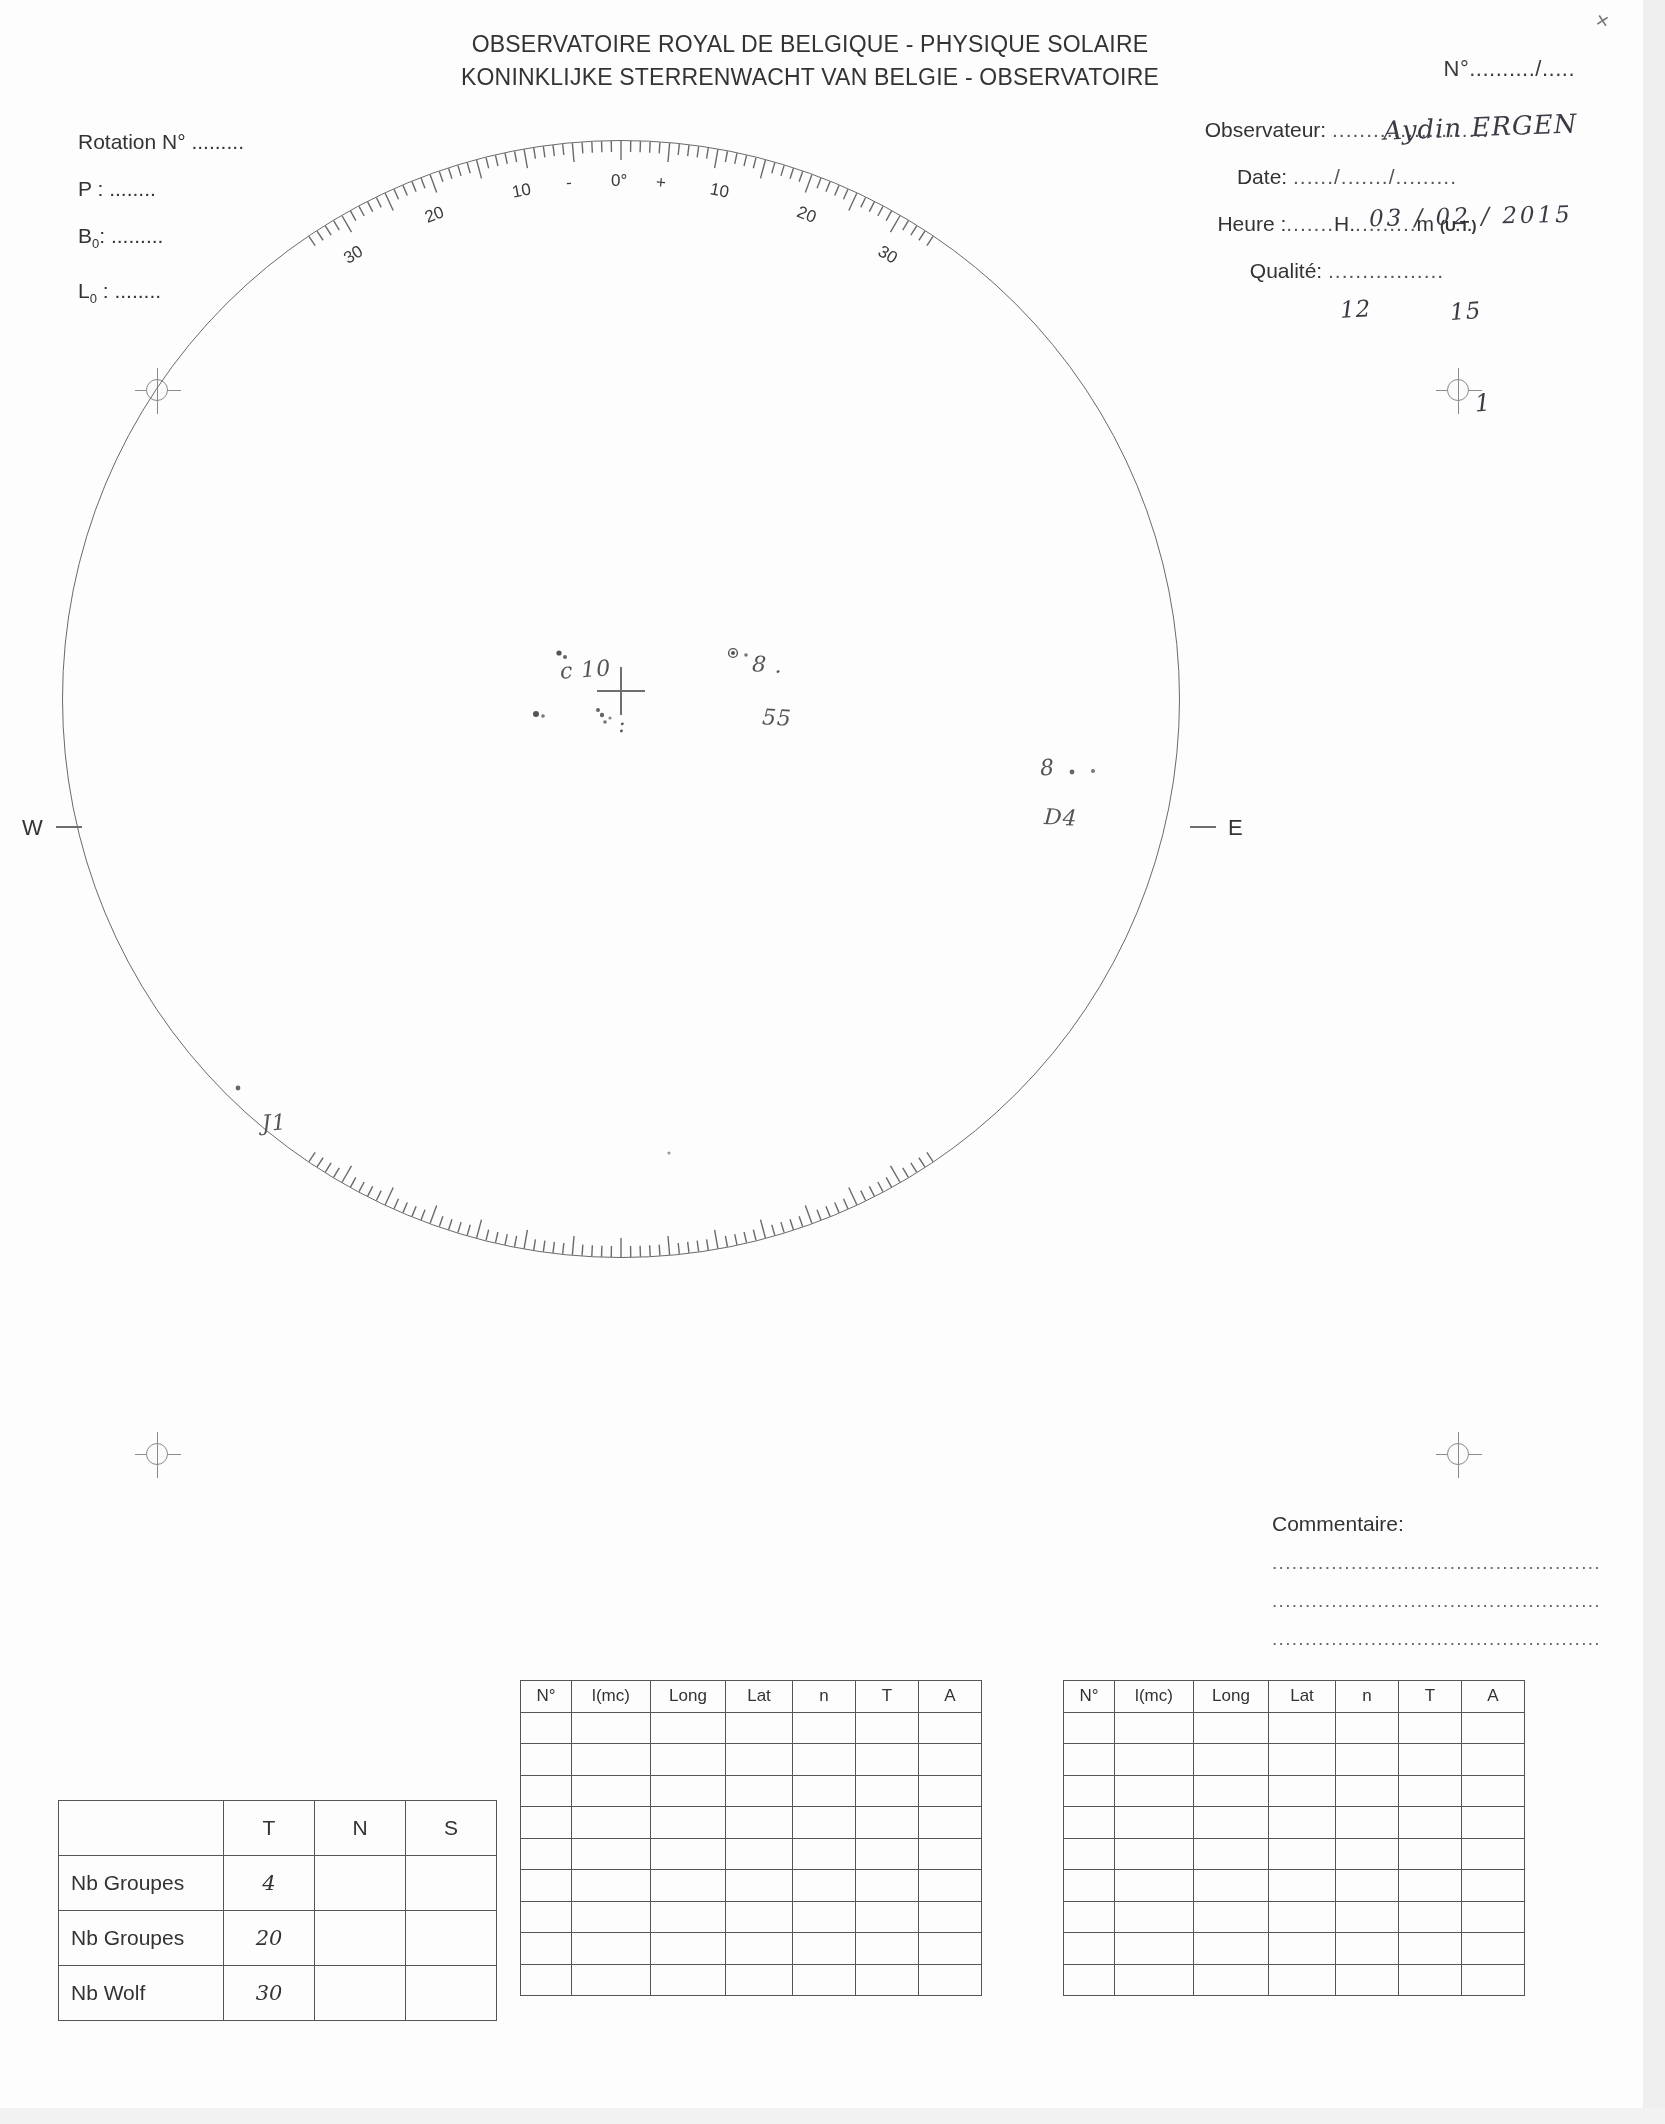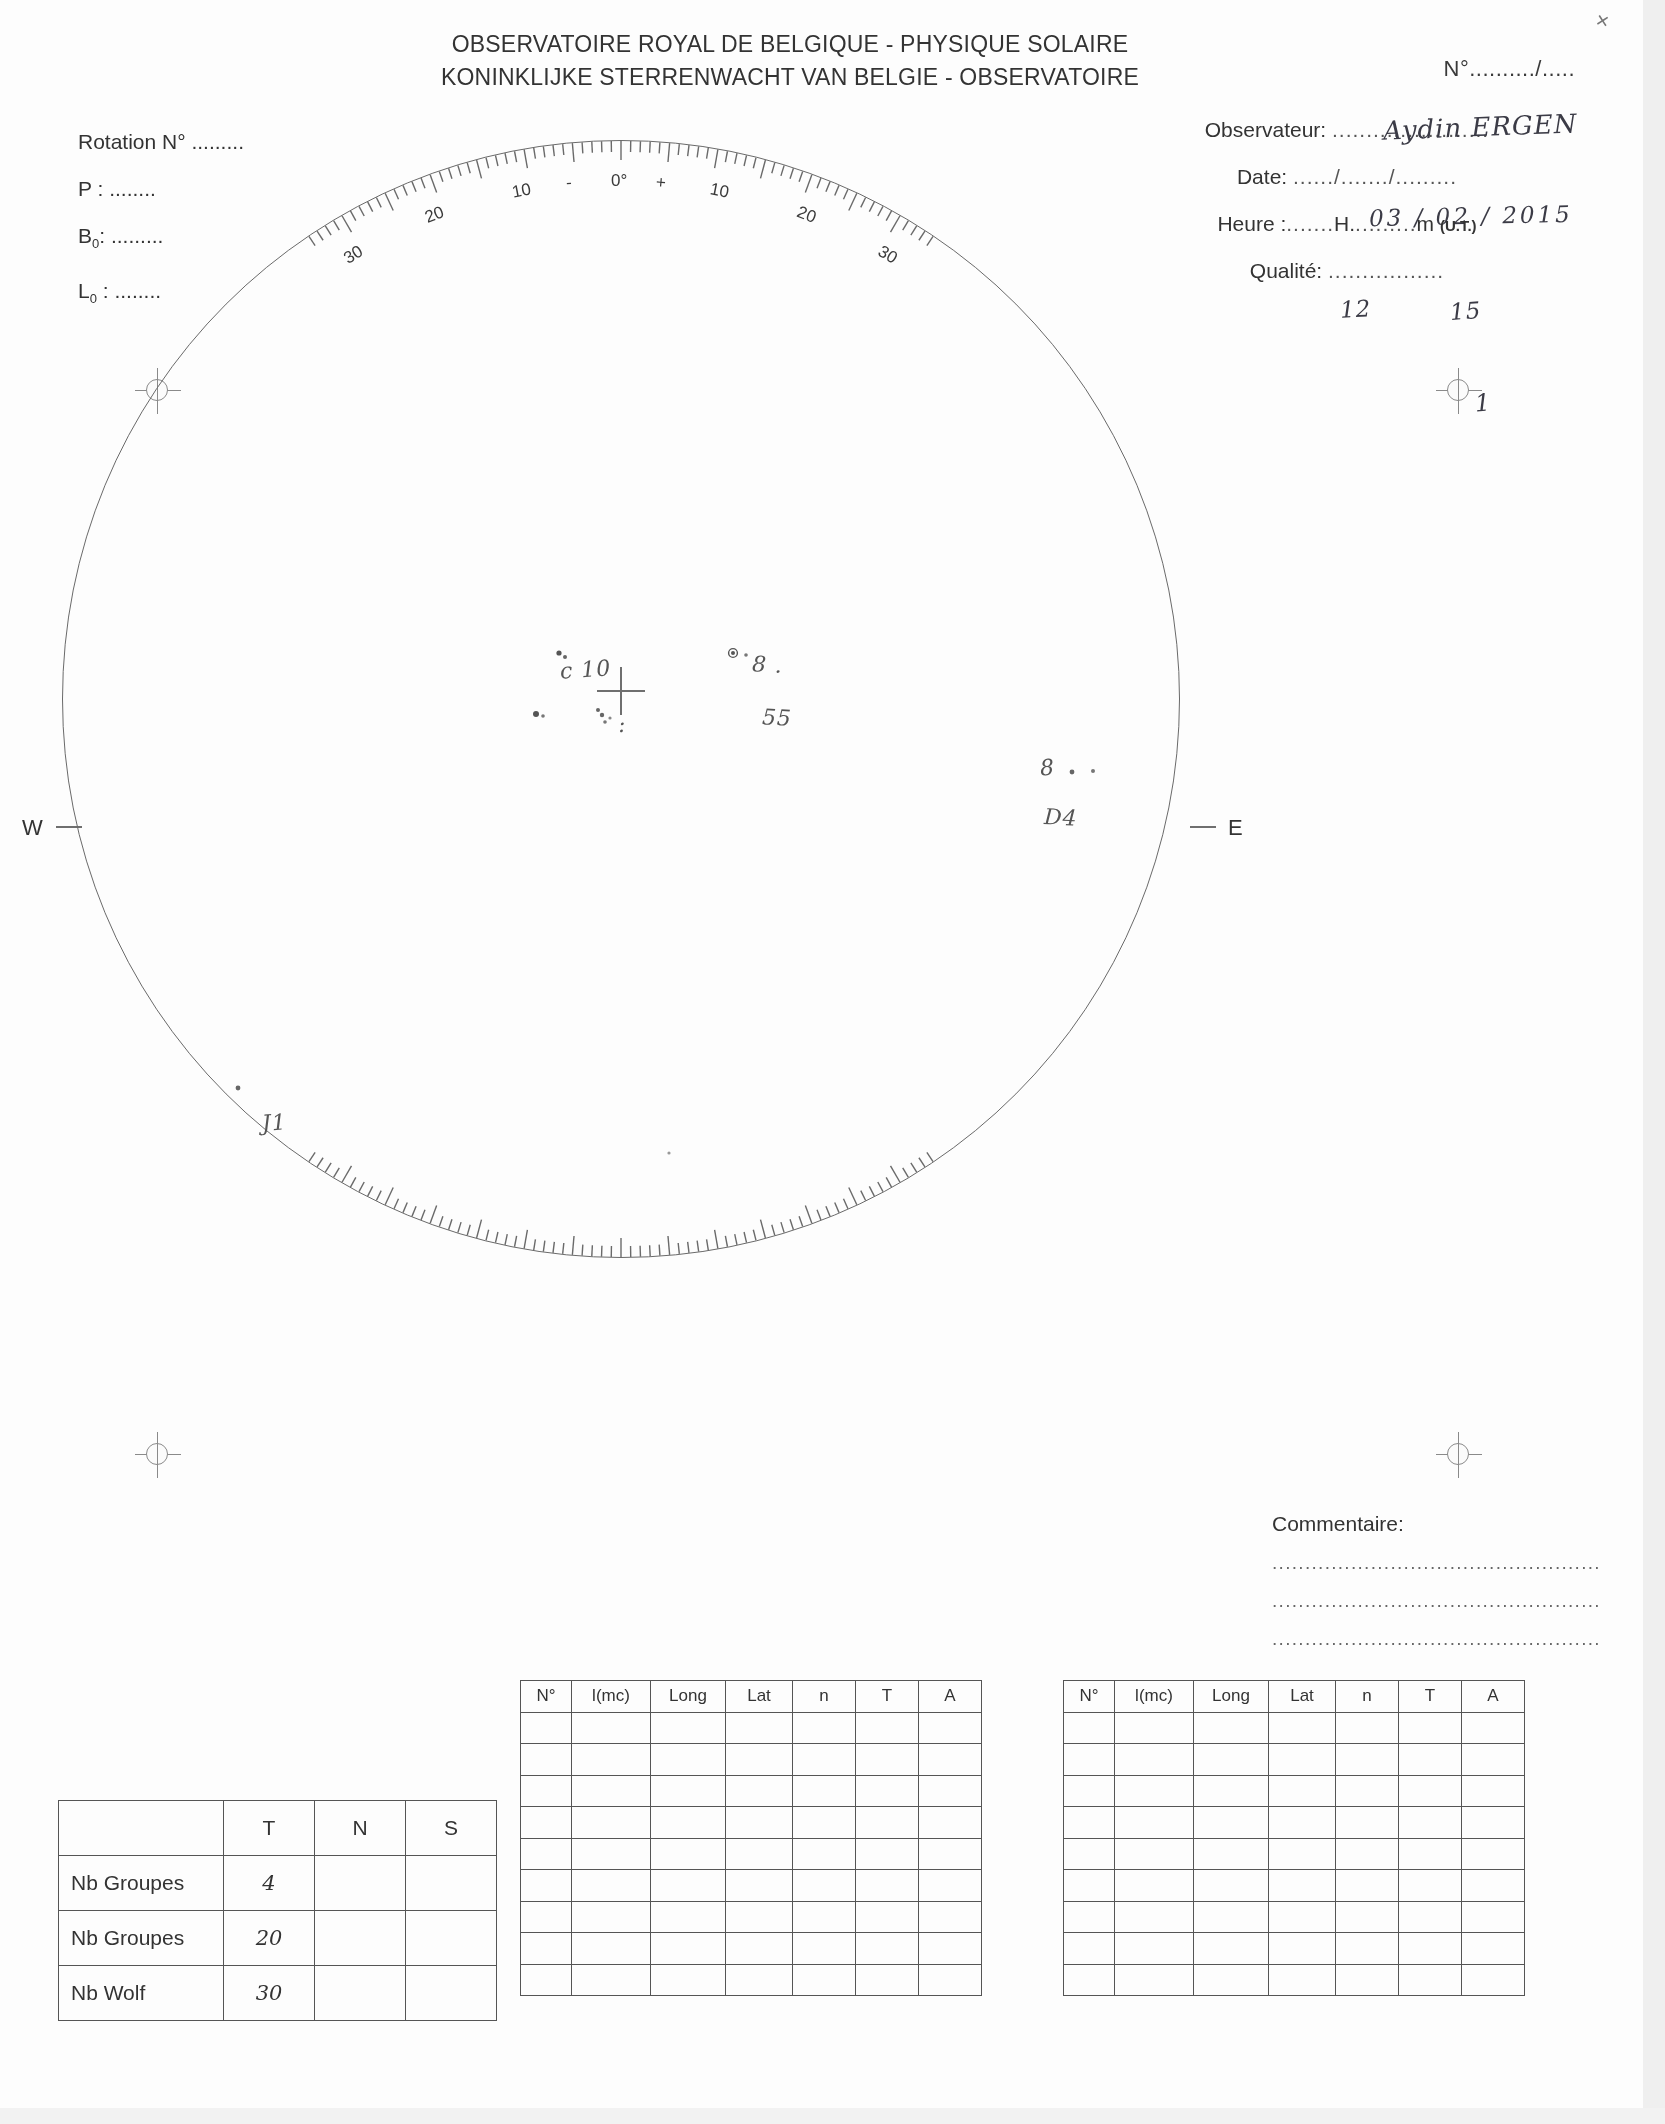--- a/index.html
+++ b/index.html
@@ -32,21 +32,21 @@
   .scan-edge-bottom {
     position: absolute;
     left: 0; bottom: 0;
     width: 1665px; height: 16px;
     background: #f2f2f2;
   }
 
   
   .title-block {
     position: absolute;
-    left: 340px;
+    left: 360px;
     top: 28px;
     width: 900px;
     text-align: center;
     line-height: 1.42;
   }
   .title-line {
     font-size: 23px;
     letter-spacing: 0.2px;
     color: #333;
   }

